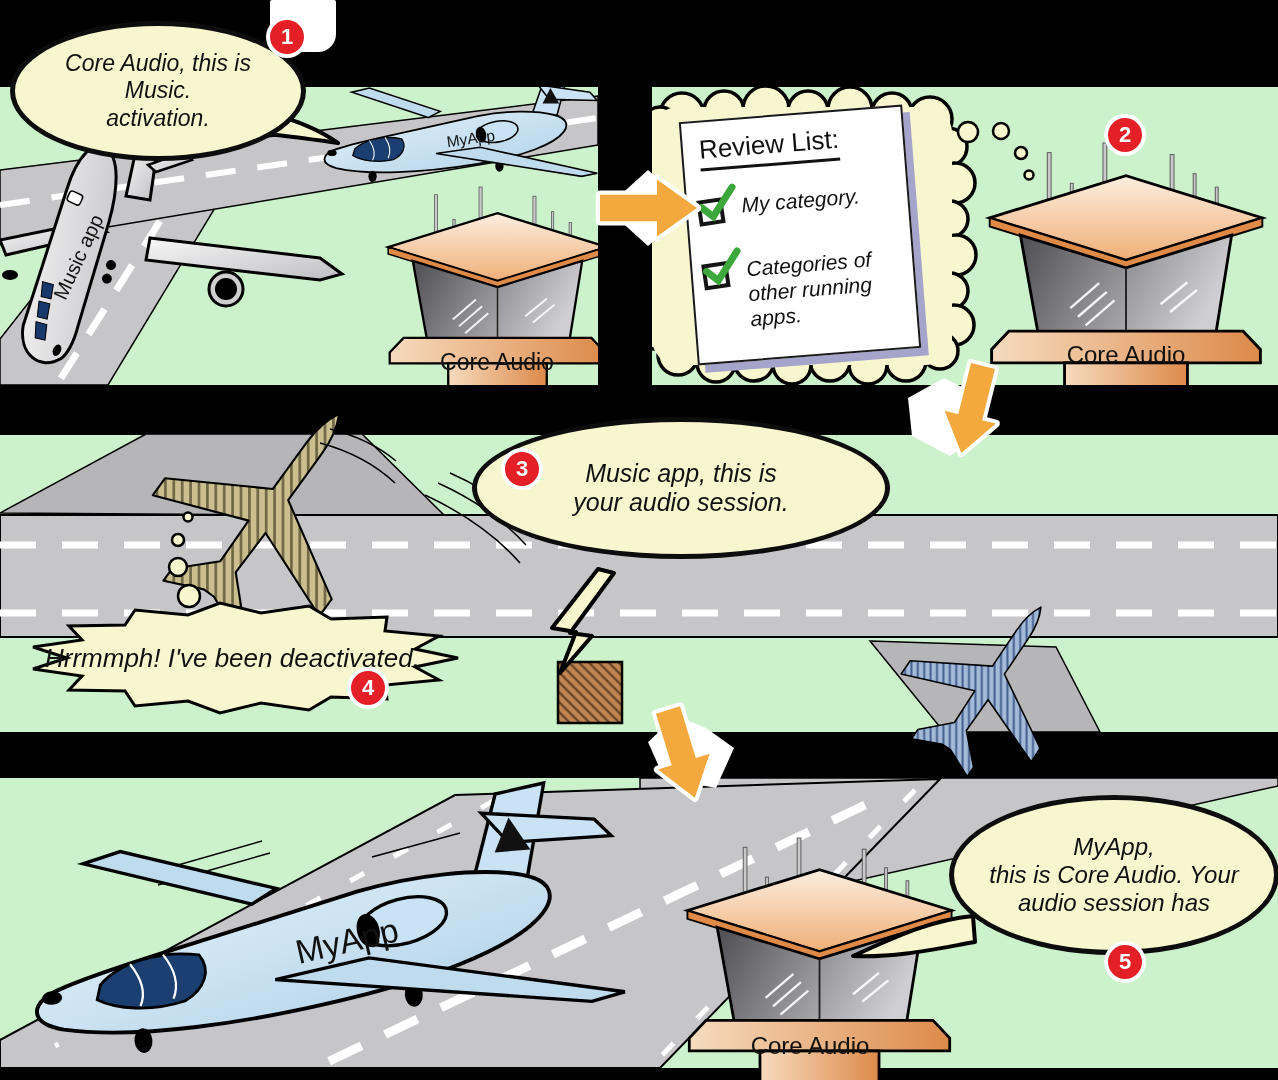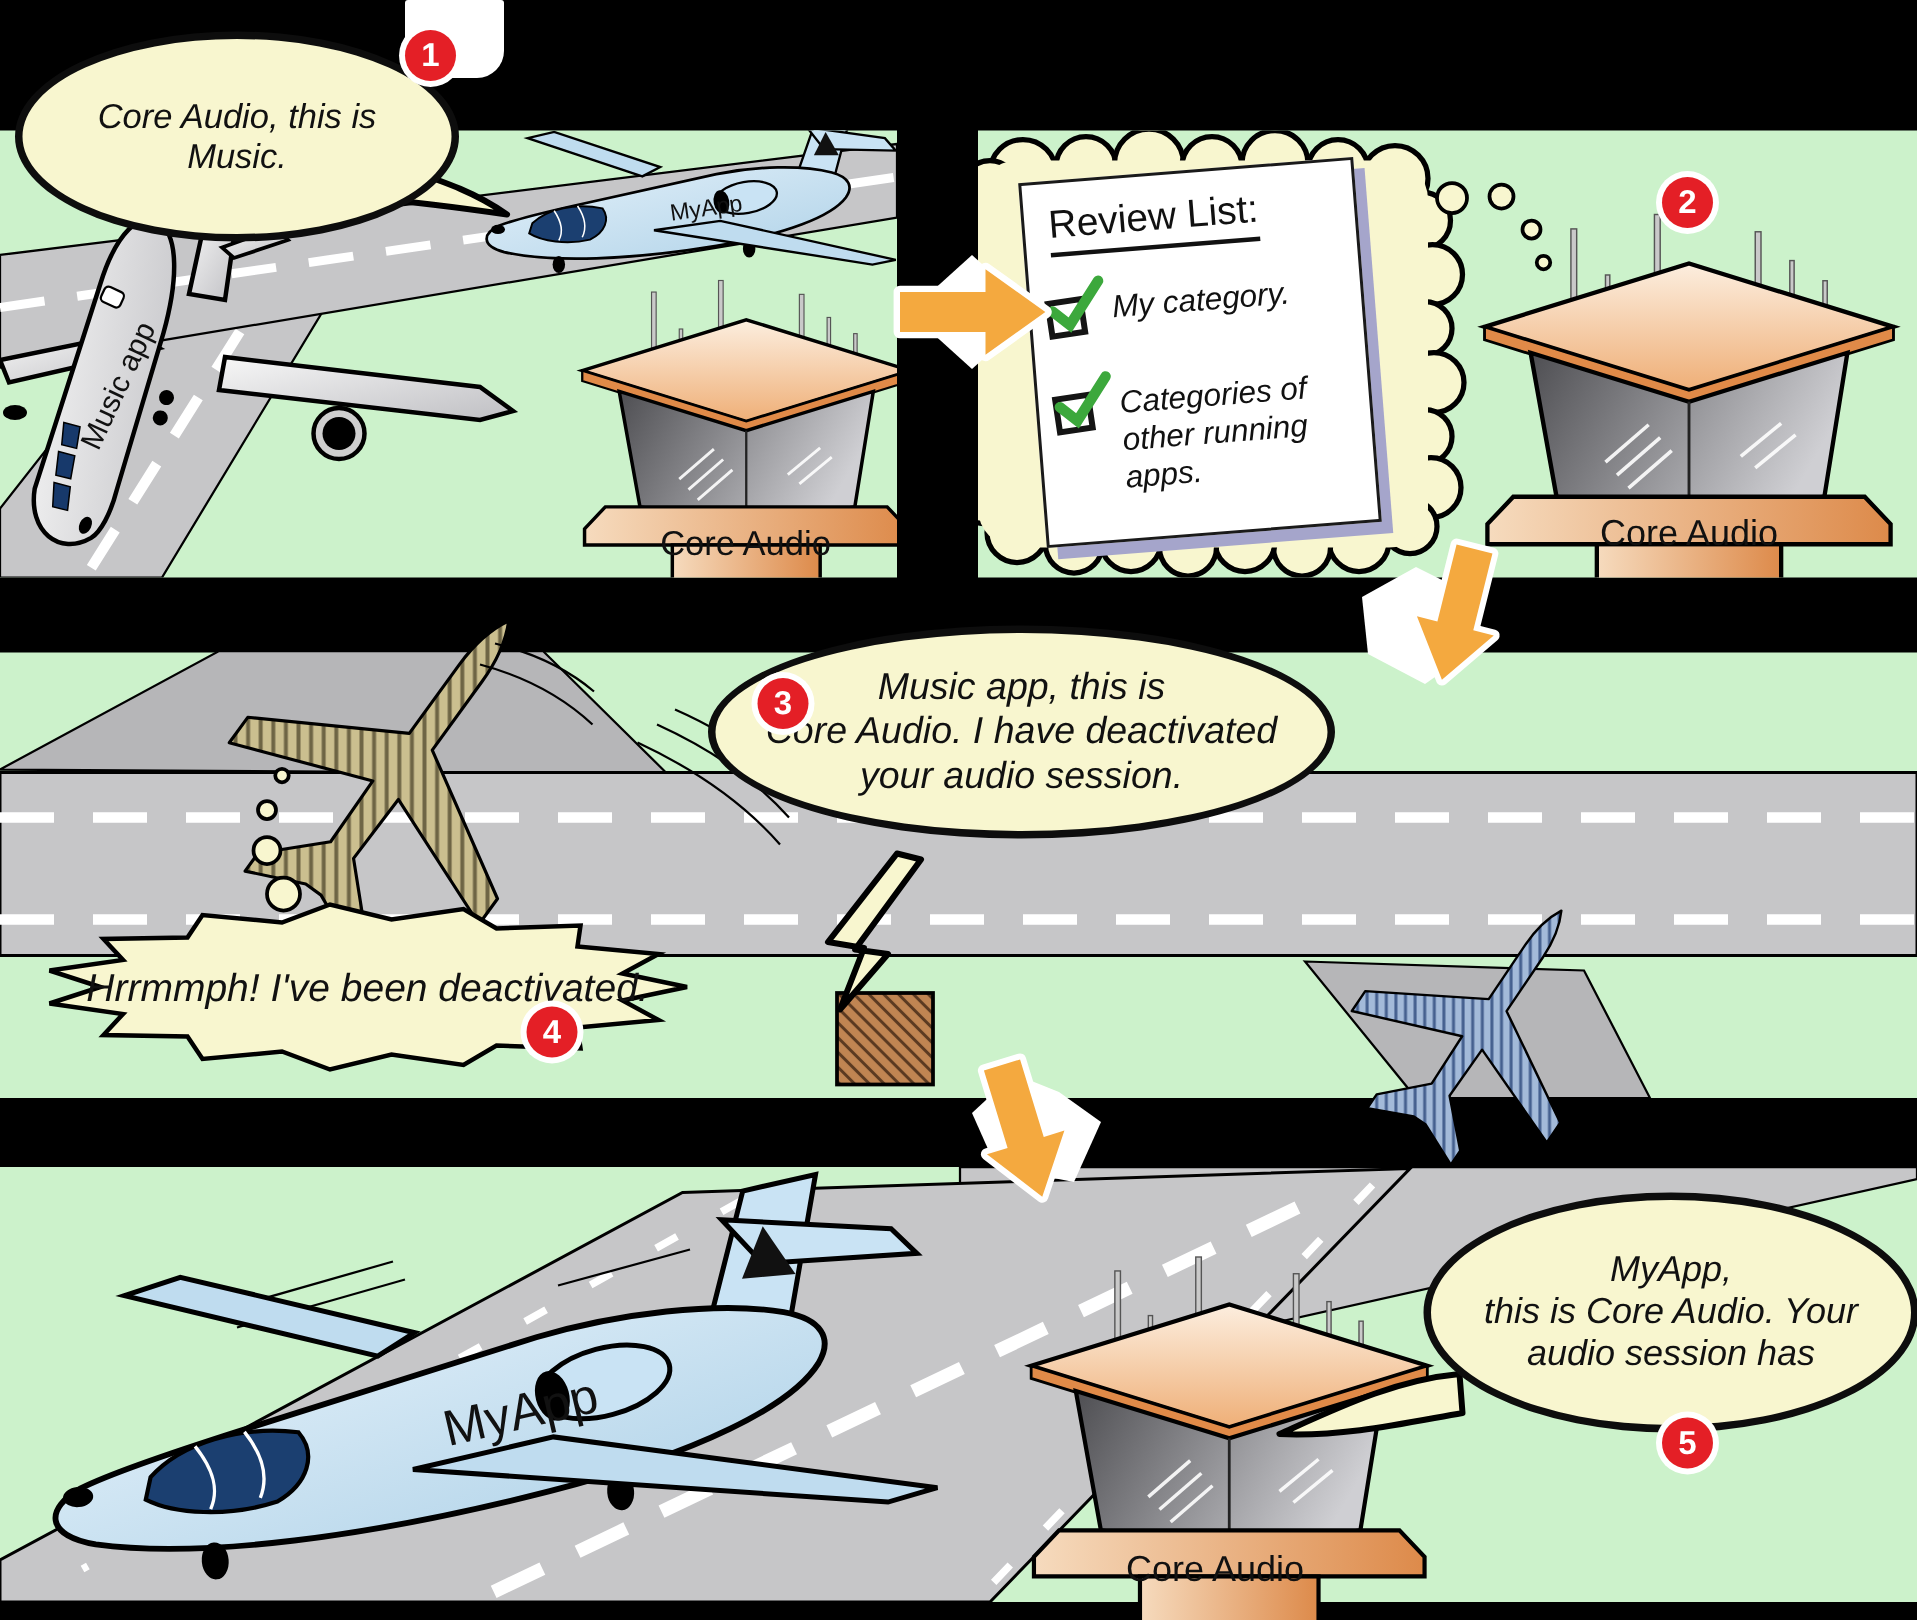--- a/index.html
+++ b/index.html
@@ -8,21 +8,21 @@
   .panel{position:absolute;background:#CCF2CB;}
   .panel > svg{position:absolute;left:0;top:0;}
   .ovf{overflow:visible;}
   .bubble{position:absolute;z-index:5;background:#F8F6CF;border:5px solid #0d0d0d;border-radius:50%;
           display:flex;flex-direction:column;justify-content:center;text-align:center;
           font-style:italic;box-sizing:border-box;line-height:1.18;}
   .tail{position:absolute;z-index:4;overflow:visible;}
   .badge{position:absolute;z-index:7;width:34px;height:34px;border-radius:50%;background:#E41F26;
          box-shadow:0 0 0 4px #fff;color:#fff;font-weight:bold;font-size:22px;
          display:flex;align-items:center;justify-content:center;}
-  .burst-text{position:absolute;z-index:5;display:flex;align-items:center;justify-content:center;
+  .burst-text{position:absolute;z-index:5;display:flex;align-items:center;justify-content:flex-start;
           font-style:italic;font-size:26px;}
   .white-tab{position:absolute;z-index:3;background:#fff;border-radius:2px 2px 18px 6px;}
   .arrows{position:absolute;left:0;top:0;z-index:6;pointer-events:none;overflow:visible;}
   
   .review-card{position:absolute;left:36px;top:26px;width:224px;height:244px;z-index:2;
         background:#fff;border:2px solid #1a1a1a;transform:rotate(-4.5deg);
         box-shadow:7px 8px 0 #A5A5CB;padding:12px 10px;box-sizing:border-box;}
   .review-title{font-size:26px;margin-left:6px;display:inline-block;
         border-bottom:3px solid #111;padding-bottom:3px;}
   .review-row{display:flex;gap:18px;margin-top:24px;align-items:flex-start;}
@@ -288,25 +288,25 @@
   </div>
 
   <div class="white-tab" style="left:270px;top:0;width:66px;height:52px"></div>
 
   <svg class="tail" style="left:240px;top:95px" width="110" height="65">
     <path d="M15,12 C55,26 75,32 98,48 C70,44 42,40 14,38 Z" fill="#F8F6CF" stroke="#000" stroke-width="4" stroke-linejoin="round"></path>
   </svg>
   <div class="bubble" style="left:10px;top:21px;width:296px;height:140px;font-size:23px">
     <span>Core Audio, this is</span>
     <span>Music.</span>
+    <span>activation.</span>
   </div>
 
   <div class="bubble" style="left:472px;top:417px;width:418px;height:142px;font-size:25px">
     <span>Music app, this is</span>
-    <span>Core Audio. I have deactivated</span>
     <span>your audio session.</span>
   </div>
 
   <div class="burst-text" style="left:45px;top:632px;width:400px;height:52px">
     <span>Hrrmmph! I've been deactivated.</span>
   </div>
 
   <svg class="tail" style="left:845px;top:898px" width="135" height="75">
     <path d="M128,18 C85,22 48,40 8,58 C52,60 95,50 130,44 Z" fill="#F8F6CF" stroke="#000" stroke-width="4" stroke-linejoin="round"></path>
   </svg>

